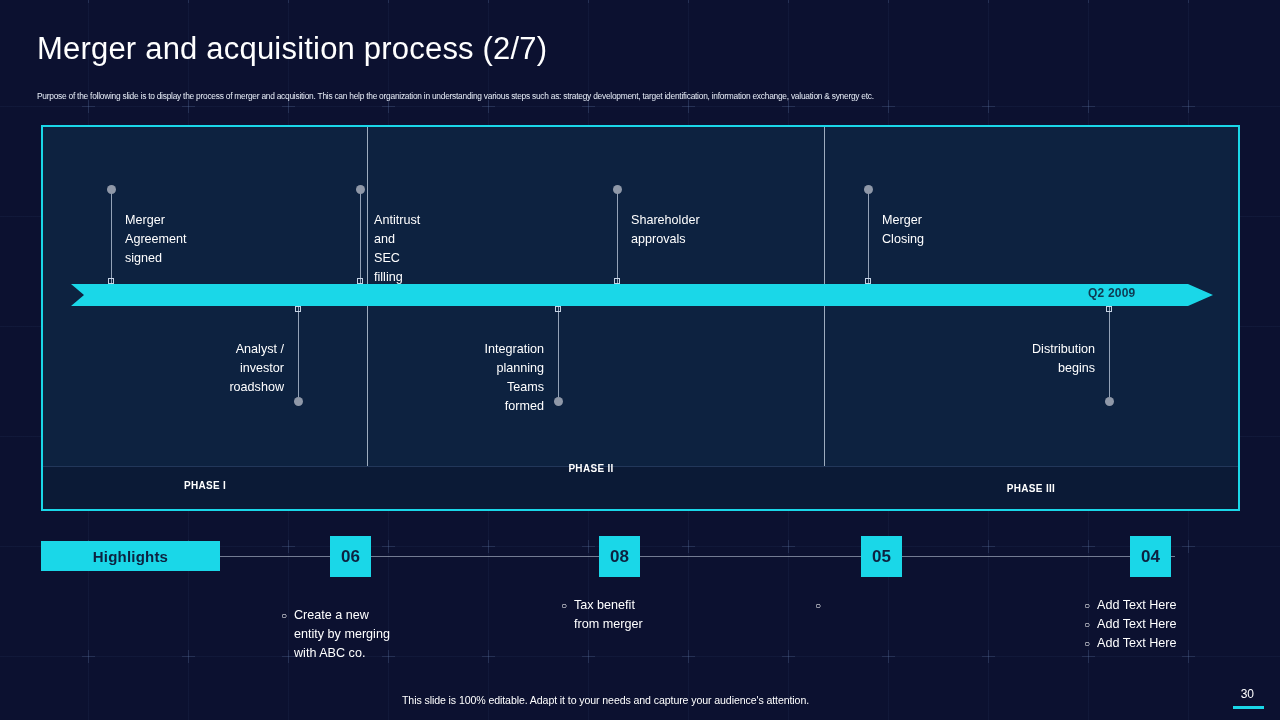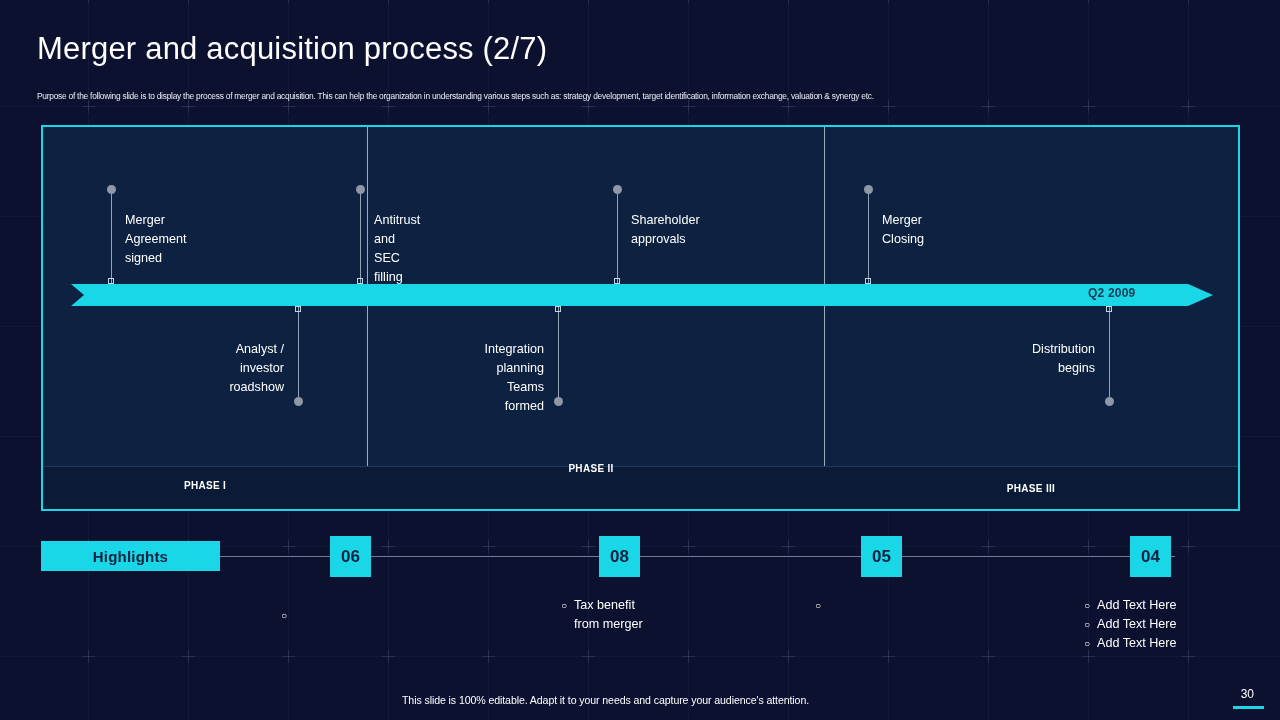--- a/index.html
+++ b/index.html
@@ -317,20 +317,23 @@
 <div id="highlight-badges">
     <div class="hl-badge" style="left: 330px;">06</div>
     <div class="hl-badge" style="left: 599px;">08</div>
     <div class="hl-badge" style="left: 861px;">05</div>
     <div class="hl-badge" style="left: 1130px;">04</div>
   </div>
 <div id="highlight-lists">
     <div class="hl-list" style="left: 281px; top: 606px;">
       <div class="hl-item">
         <span class="hl-bullet">○</span>
+        <span class="hl-text">Create a new
+entity by merging
+with ABC co.</span>
       </div>
     </div>
     <div class="hl-list" style="left: 561px; top: 596px;">
       <div class="hl-item">
         <span class="hl-bullet">○</span>
         <span class="hl-text">Tax benefit
 from merger</span>
       </div>
     </div>
     <div class="hl-list" style="left: 815px; top: 596px;">

